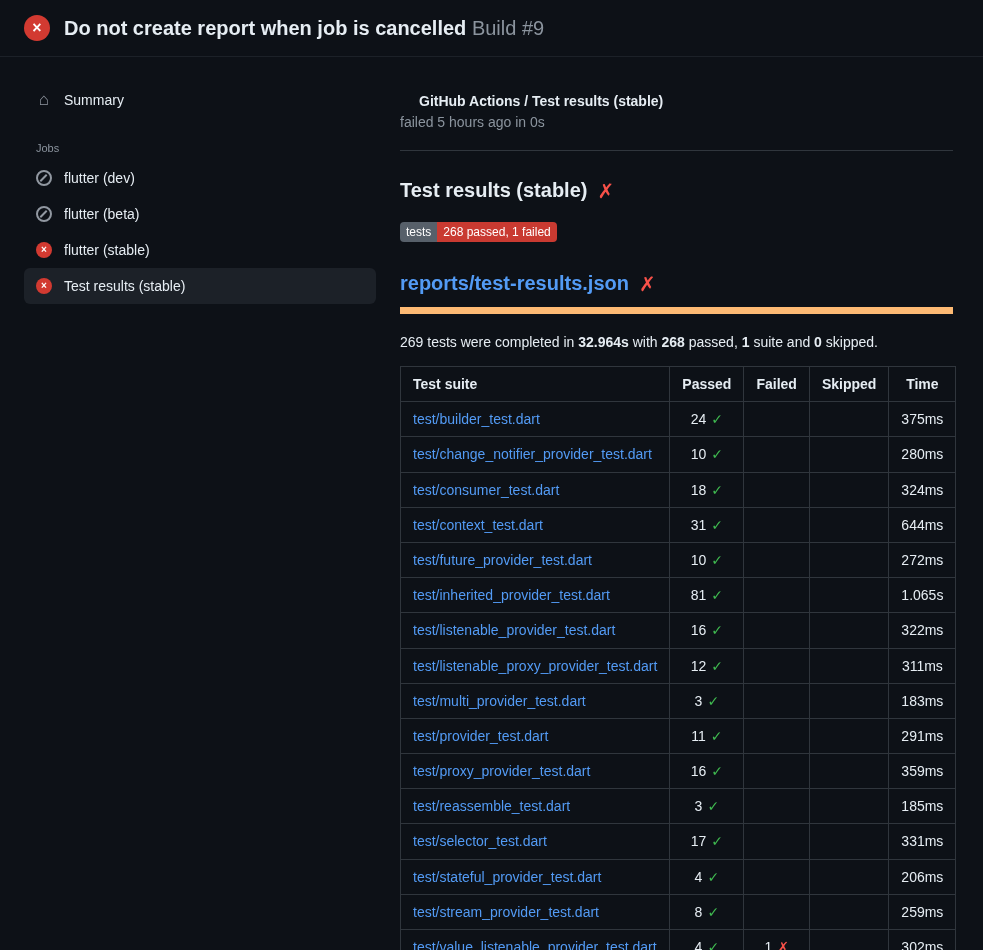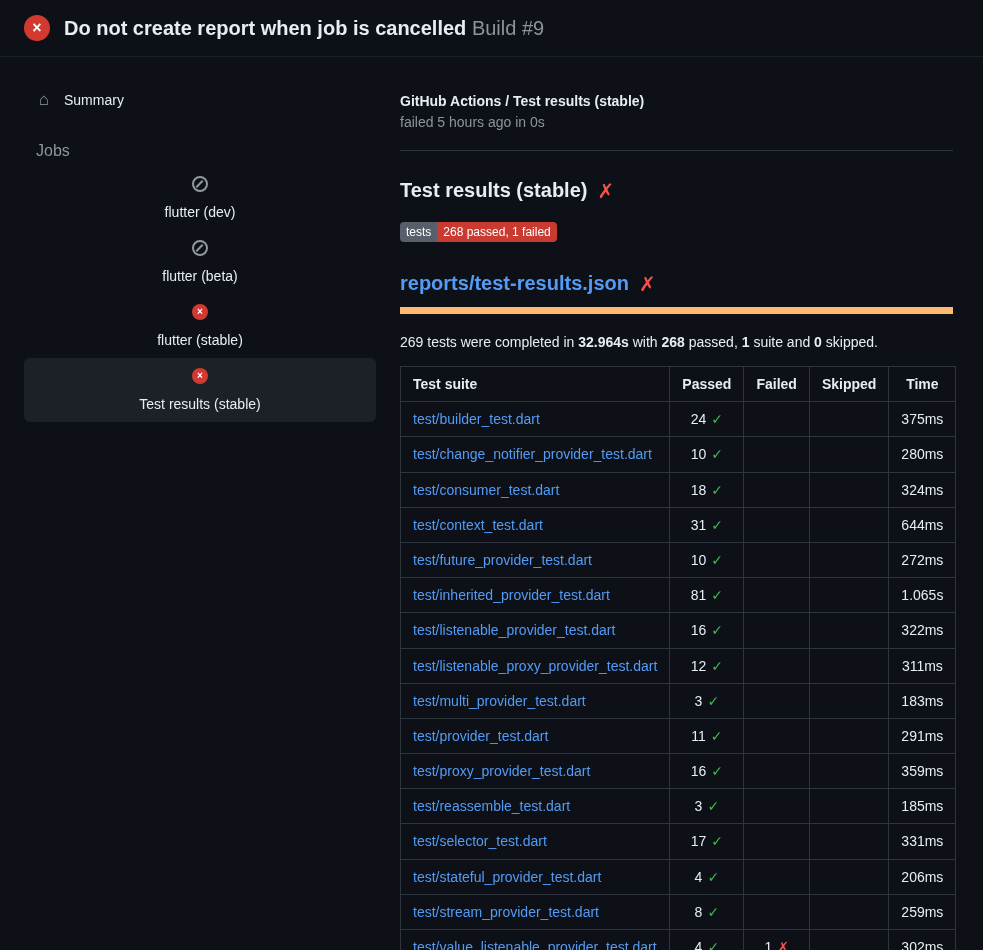--- a/index.html
+++ b/index.html
@@ -30,42 +30,42 @@
   
   .layout{display:flex;align-items:flex-start;}
   .sidebar{width:400px;flex:none;padding:26px 24px 0 24px;}
   .main{flex:1;padding:36px 30px 20px 0;min-width:0;}
   
   .summary-item{
     display:flex;align-items:center;gap:12px;
     padding:8px 12px;border-radius:6px;cursor:pointer;
   }
   .home-icon{color:#9198a1;font-size:17px;line-height:1;width:16px;text-align:center;}
-  .jobs-label{color:#8b949e;font-size:16px;margin:26px 0 6px 12px;}
+  .jobs-label{color:#8b949e;font-size:11px;margin:26px 0 6px 12px;}
   .job-item{
     display:flex;align-items:center;gap:12px;
-    padding:10px 12px;border-radius:6px;cursor:pointer;flex-direction:column;
+    padding:10px 12px;border-radius:6px;cursor:pointer;
   }
   .job-item.selected{background:#1c2128;}
   .icon-failed-sm{
     width:16px;height:16px;border-radius:50%;flex:none;
     background:var(--icon_red);color:#fff;
     display:flex;align-items:center;justify-content:center;
     font-size:10px;font-weight:bold;line-height:1;
   }
   .icon-cancelled{
     position:relative;width:16px;height:16px;flex:none;
     border:2px solid #9198a1;border-radius:50%;
   }
   .icon-cancelled::before{
     content:"";position:absolute;left:1px;top:5px;width:9px;height:2px;
     background:#9198a1;transform:rotate(-45deg);
   }
   
-  .breadcrumb{font-weight:700;font-size:14px;}
+  .breadcrumb{font-weight:700;font-size:14px;margin-left:19px;}
   .status-line{color:#8b949e;font-size:14px;margin-top:5px;}
   .divider{border:none;border-top:1px solid #30363d;margin:20px 0 0 0;}
   .section-heading{
     display:flex;align-items:center;gap:10px;
     margin:28px 0 0 0;font-size:20px;font-weight:700;
   }
   .x-mark{color:var(--red);font-weight:700;font-size:20px;line-height:1;}
   .badge{
     display:inline-flex;margin-top:20px;font-size:12px;
     border-radius:4px;overflow:hidden;line-height:1;

